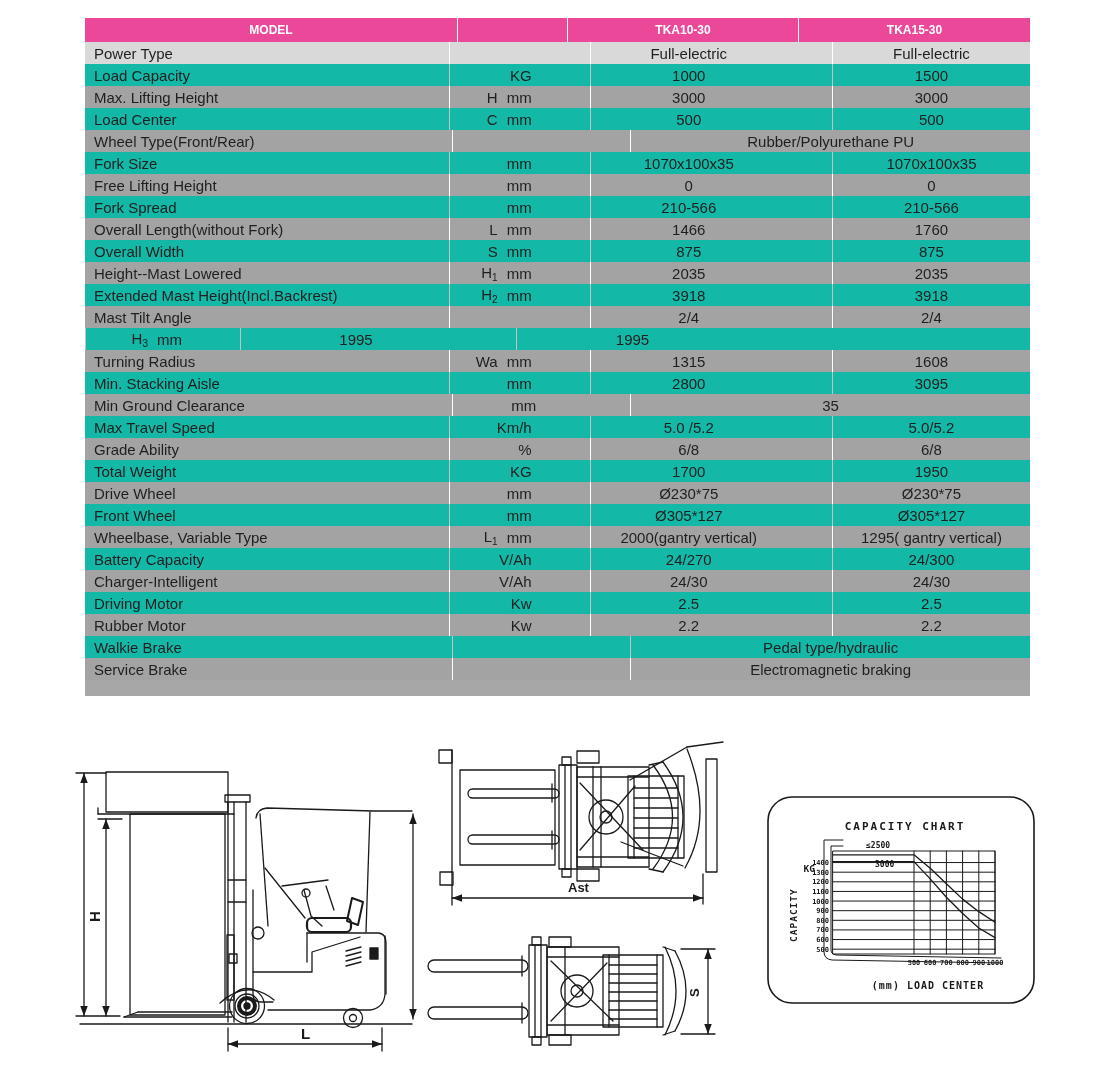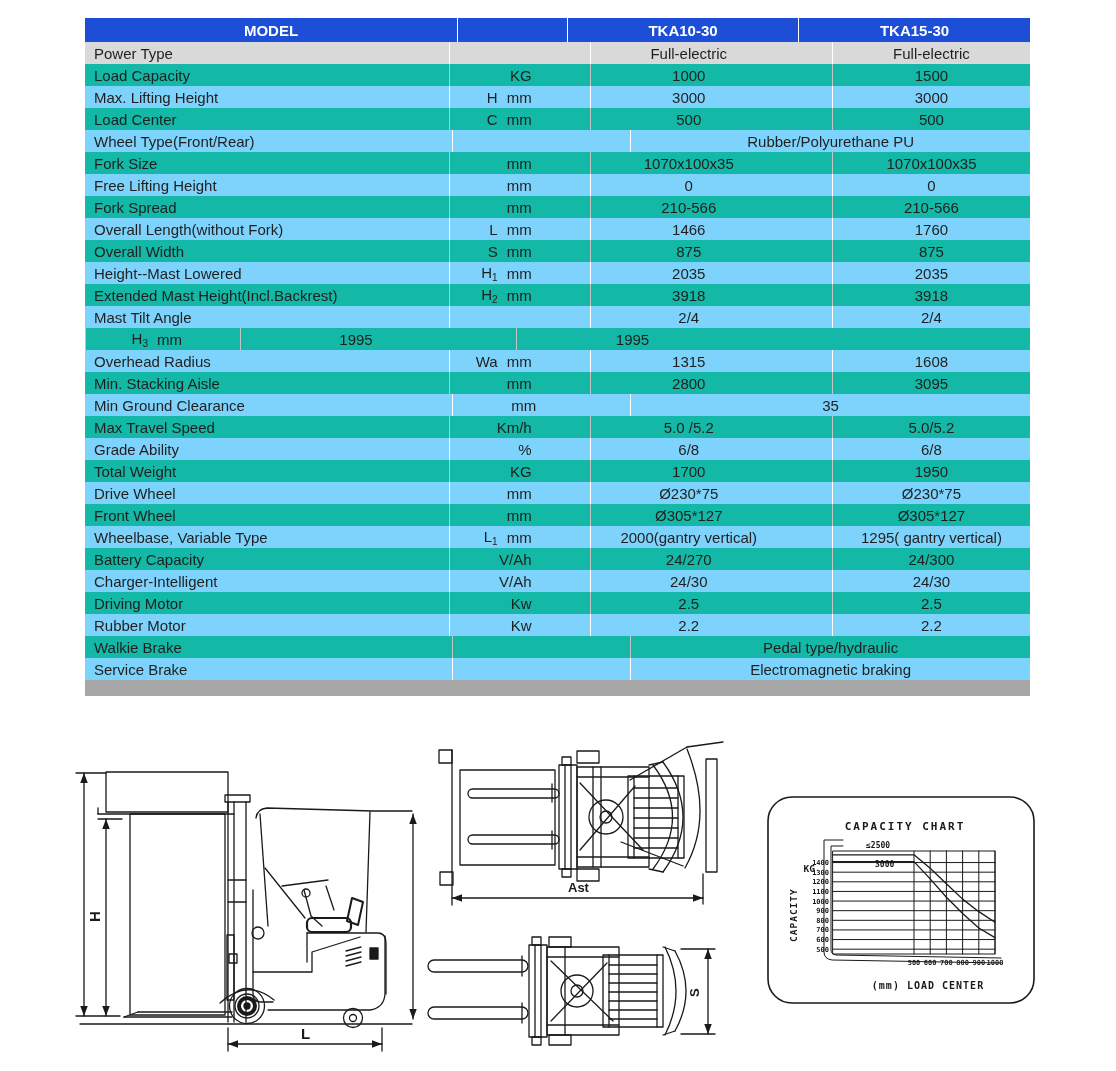--- a/index.html
+++ b/index.html
@@ -1,24 +1,24 @@
 <!DOCTYPE html>
 <html><head>
 <meta charset="utf-8">
 <style>
   html,body{margin:0;padding:0;background:#fff;}
   #page{position:relative;width:1116px;height:1071px;background:#fff;overflow:hidden;
         font-family:"Liberation Sans", sans-serif;color:#1f1f1f;}
   
   #spec-table{position:absolute;left:85px;top:18px;width:945px;}
-  .hdr-row{display:flex;height:24px;background:#1d4ed8;color:#fff;font-weight:bold;
-           font-size:15px;--div:#ffffff;}
+  .hdr-row{display:flex;height:24px;background:#ec4899;color:#fff;font-weight:bold;
+           font-size:12px;--div:#ffffff;}
   .trow{display:flex;height:22px;font-size:15px;gap:45px;}
   .r-white{background:#14b8a6;--div:#c3c3c3;}
-  .r-gray{background:#7dd3fc;--div:#ffffff;}
+  .r-gray{background:#a3a3a3;--div:#ffffff;}
   .r-light{background:#d9d9d9;--div:#ffffff;}
   .c{box-sizing:border-box;height:100%;display:flex;align-items:center;white-space:nowrap;overflow:hidden;}
   .c-label{width:372px;padding-left:9px;}
   .c-unit{width:110px;border-left:1px solid var(--div);justify-content:flex-end;padding-right:13px;gap:9px;}
   .c-val{width:231px;border-left:1px solid var(--div);justify-content:center;}
   .c-val2{width:232px;border-left:1px solid var(--div);justify-content:center;}
   .c-span{width:463px;border-left:1px solid var(--div);justify-content:center;margin-left:36px;}
   .c-label.hc{justify-content:center;padding-left:0;}
   .sub{font-size:10px;vertical-align:-3px;}
   #table-footer-bar{width:945px;height:16px;background:#a7a7a7;}
@@ -145,21 +145,21 @@
         </div>
         <div class="trow r-white">
           <div class="c c-unit">
             <span>H<span class="sub">3</span></span>
             <span>mm</span>
           </div>
           <div class="c c-val">1995</div>
           <div class="c c-val2">1995</div>
         </div>
         <div class="trow r-gray">
-          <div class="c c-label">Overhead Radius</div>
+          <div class="c c-label">Turning Radius</div>
           <div class="c c-unit">
             <span>Wa</span>
             <span>mm</span>
           </div>
           <div class="c c-val">1315</div>
           <div class="c c-val2">1608</div>
         </div>
         <div class="trow r-white">
           <div class="c c-label">Min. Stacking Aisle</div>
           <div class="c c-unit">

